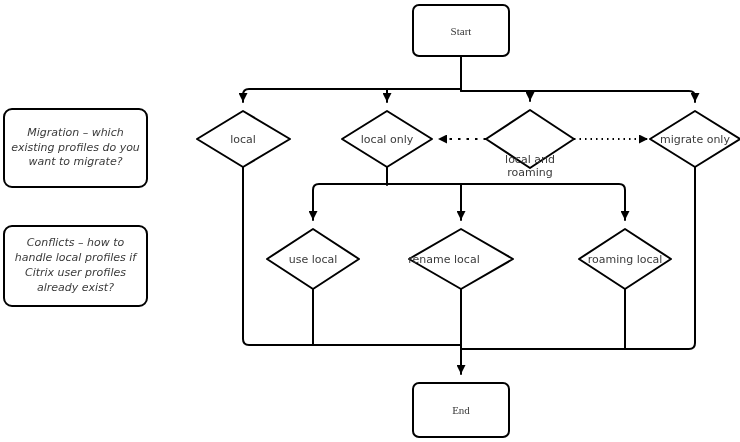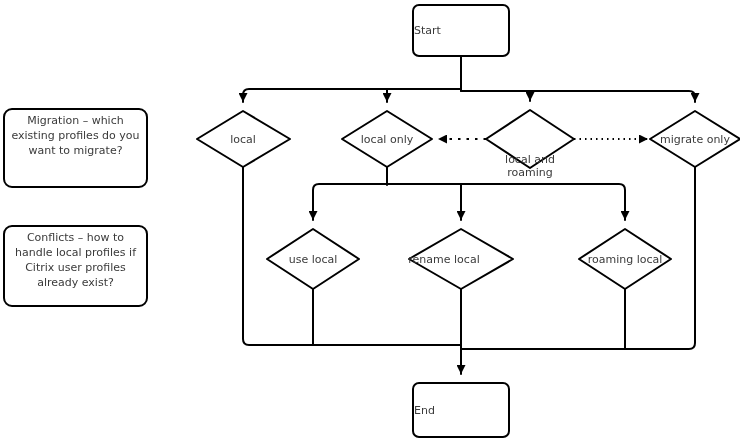--- a/index.html
+++ b/index.html
@@ -9,29 +9,29 @@
     color:#3a3a3a; font-size:11px; overflow:hidden;
   }
   .canvas svg { position:absolute; left:0; top:0; }
   .edge { stroke:#000; stroke-width:2; fill:none; stroke-linecap:round; stroke-linejoin:round; }
   .edge-dotted-coarse { stroke-dasharray:2.5 6; stroke-linecap:butt; }
   .edge-dotted-fine { stroke-dasharray:1.5 4; stroke-linecap:butt; }
   .diamond { stroke:#000; stroke-width:2; fill:#ffffff; stroke-linejoin:round; }
   .terminal {
     position:absolute; box-sizing:border-box;
     border:2px solid #000; border-radius:7px; background:#ffffff;
-    display:flex; align-items:center; justify-content:flex-start; text-align:center;
+    display:flex; align-items:center; justify-content:center; text-align:center;font-family:Liberation Serif, serif;
   }
   .terminal.start { left:412px; top:4px;   width:98px; height:53px; }
   .terminal.end   { left:412px; top:382px; width:98px; height:56px; }
   .annotation {
     position:absolute; box-sizing:border-box; left:3px; width:145px;
     border:2px solid #000; border-radius:9px; background:#ffffff;
-    display:flex; justify-content:center; text-align:center;
-    padding:4px 5px; line-height:1.35;
+    display:flex; align-items:center; justify-content:center; text-align:center;
+    padding:4px 5px; line-height:1.35;font-style:italic;
   }
   .annotation.migration { top:108px; height:80px; }
   .annotation.conflicts { top:225px; height:82px; }
   .dlabel {
     position:absolute; transform:translate(-50%,-50%);
     text-align:center; white-space:nowrap; line-height:1.2;
   }
   .dlabel.wrap { white-space:normal; width:64px; }
 </style>
 </head>

